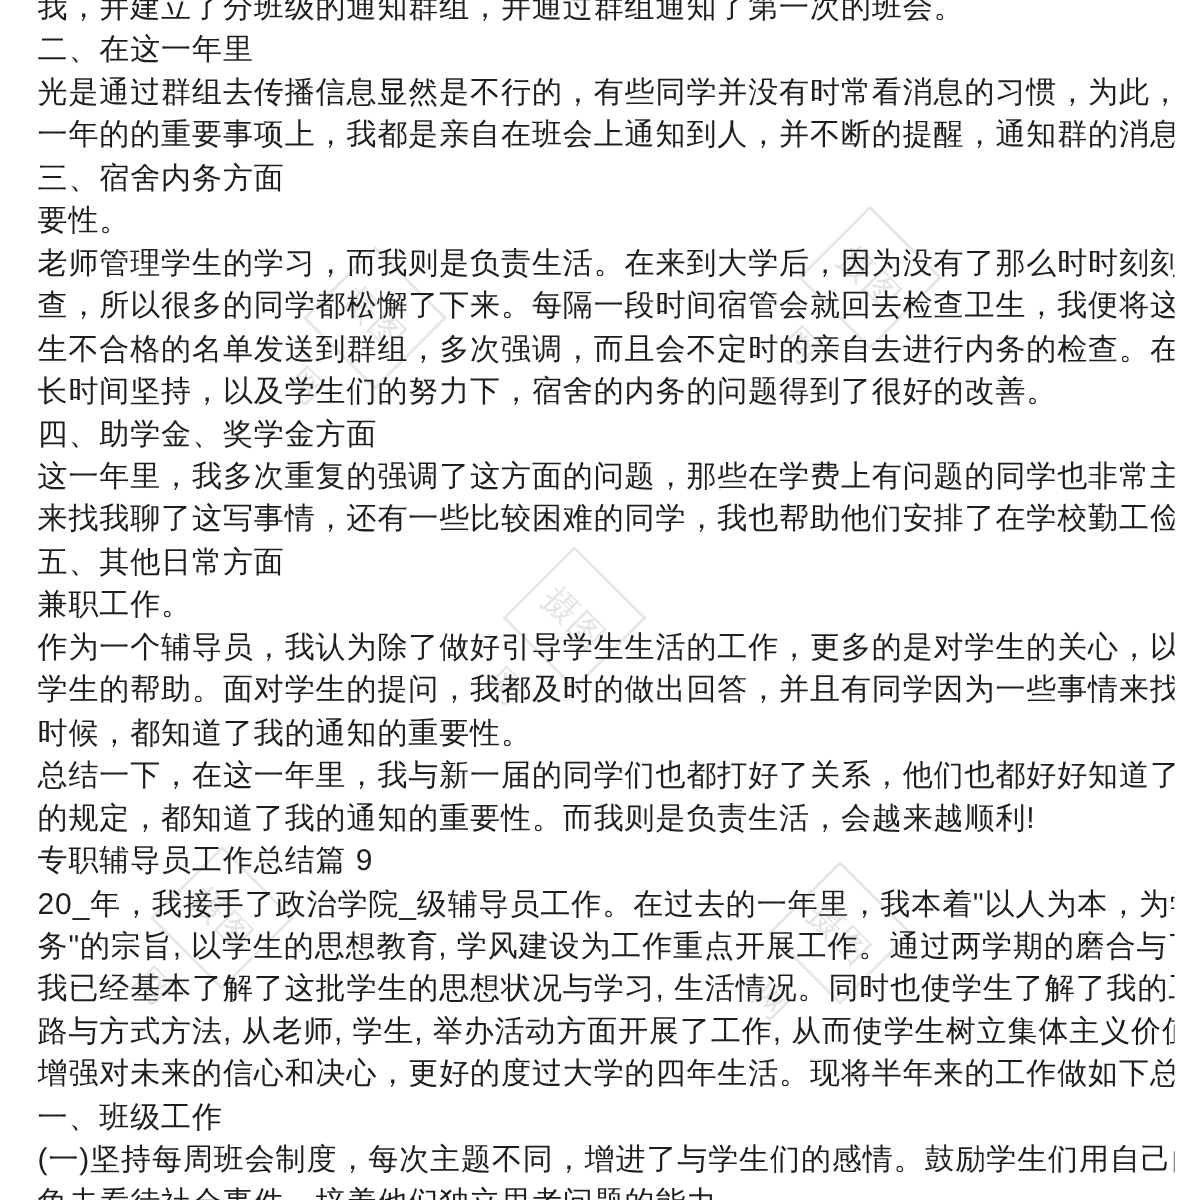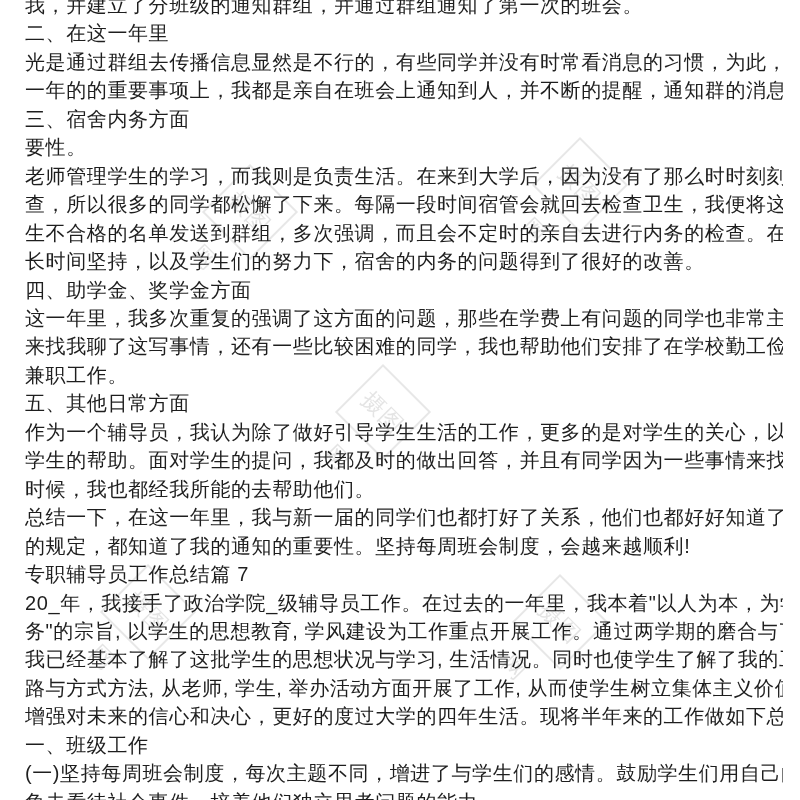--- a/index.html
+++ b/index.html
@@ -79,28 +79,28 @@
     <div class="line">一年的的重要事项上，我都是亲自在班会上通知到人，并不断的提醒，通知群的消息的重</div>
     <div class="line">三、宿舍内务方面</div>
     <div class="line">要性。</div>
     <div class="line">老师管理学生的学习，而我则是负责生活。在来到大学后，因为没有了那么时时刻刻的检</div>
     <div class="line">查，所以很多的同学都松懈了下来。每隔一段时间宿管会就回去检查卫生，我便将这些卫</div>
     <div class="line">生不合格的名单发送到群组，多次强调，而且会不定时的亲自去进行内务的检查。在我的</div>
     <div class="line">长时间坚持，以及学生们的努力下，宿舍的内务的问题得到了很好的改善。</div>
     <div class="line">四、助学金、奖学金方面</div>
     <div class="line">这一年里，我多次重复的强调了这方面的问题，那些在学费上有问题的同学也非常主动的</div>
     <div class="line">来找我聊了这写事情，还有一些比较困难的同学，我也帮助他们安排了在学校勤工俭学的</div>
+    <div class="line">五、其他日常方面</div>
     <div class="line">兼职工作。</div>
-    <div class="line">五、其他日常方面</div>
     <div class="line">作为一个辅导员，我认为除了做好引导学生生活的工作，更多的是对学生的关心，以及对</div>
     <div class="line">学生的帮助。面对学生的提问，我都及时的做出回答，并且有同学因为一些事情来找我的</div>
-    <div class="line">时候，我也都经我所能的去帮助他们。</div>
+    <div class="line">时候，都知道了我的通知的重要性。</div>
     <div class="line">总结一下，在这一年里，我与新一届的同学们也都打好了关系，他们也都好好知道了学校</div>
-    <div class="line">的规定，都知道了我的通知的重要性。坚持每周班会制度，会越来越顺利!</div>
-    <div class="line">专职辅导员工作总结篇 7</div>
+    <div class="line">的规定，都知道了我的通知的重要性。而我则是负责生活，会越来越顺利!</div>
+    <div class="line">专职辅导员工作总结篇 9</div>
     <div class="line">20_年，我接手了政治学院_级辅导员工作。在过去的一年里，我本着"以人为本，为学生服</div>
     <div class="line">务"的宗旨, 以学生的思想教育, 学风建设为工作重点开展工作。通过两学期的磨合与了解,</div>
     <div class="line">我已经基本了解了这批学生的思想状况与学习, 生活情况。同时也使学生了解了我的工作思</div>
     <div class="line">路与方式方法, 从老师, 学生, 举办活动方面开展了工作, 从而使学生树立集体主义价值观,</div>
     <div class="line">增强对未来的信心和决心，更好的度过大学的四年生活。现将半年来的工作做如下总结。</div>
     <div class="line">一、班级工作</div>
     <div class="line">(一)坚持每周班会制度，每次主题不同，增进了与学生们的感情。鼓励学生们用自己的视</div>
     <div class="line">角去看待社会事件，培养他们独立思考问题的能力。</div>
   </div>
 

